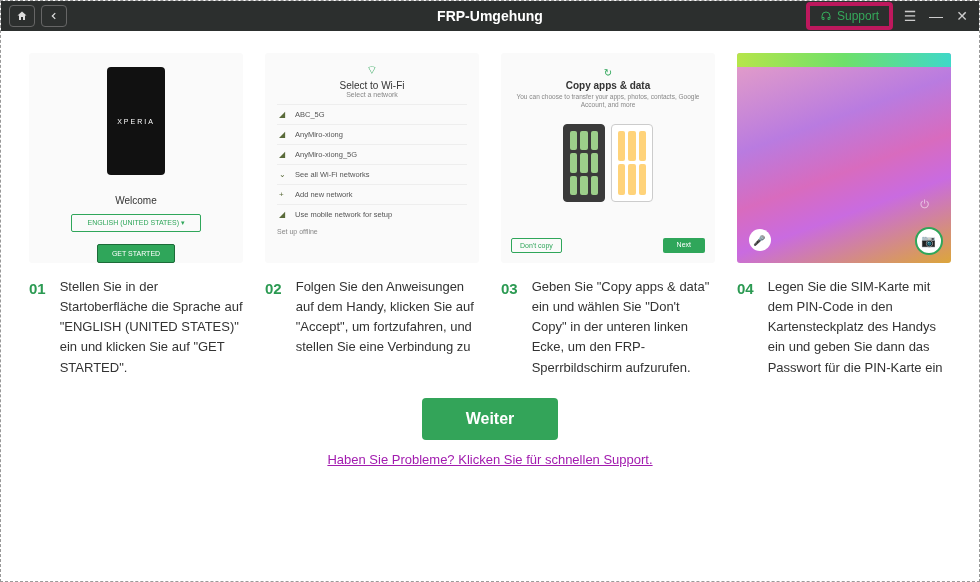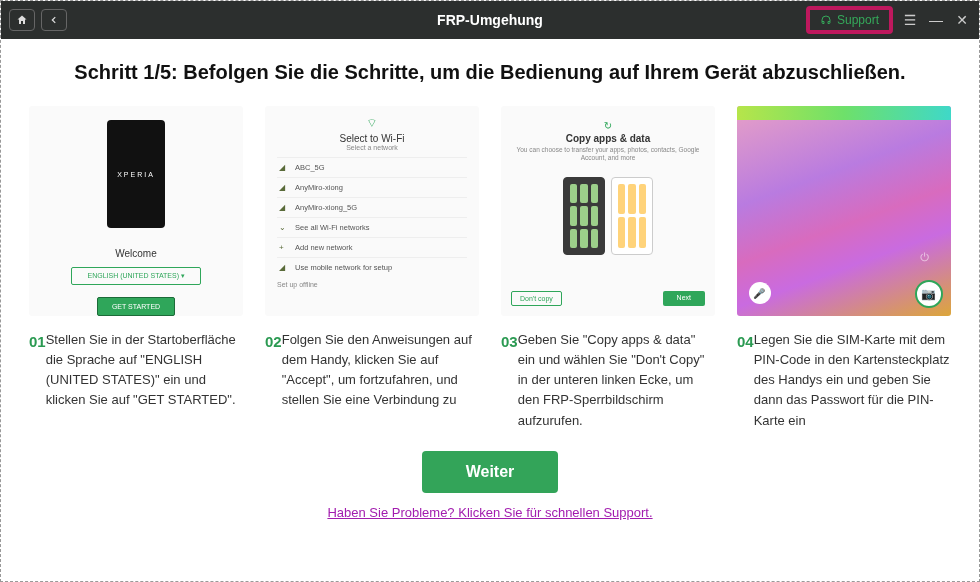--- a/index.html
+++ b/index.html
@@ -5,21 +5,21 @@
   * { box-sizing: border-box; margin: 0; padding: 0; }
   body {
     font-family: -apple-system, BlinkMacSystemFont, "Segoe UI", Arial, sans-serif;
     width: 980px;
     height: 582px;
     overflow: hidden;
     background: #fff;
     border: 1px dashed #999;
   }
   .titlebar {
-    height: 38px;
+    height: 30px;
     background: #2c2f2e;
     display: flex;
     align-items: center;
     padding: 0 8px;
     color: #fff;
     position: relative;
   }
   .titlebar-left { display: flex; gap: 6px; align-items: center; }
   .tb-btn {
     border: 1px solid #666;
@@ -124,21 +124,21 @@
     position:relative;
   }
   .s4-top { position:absolute; top:0; left:0; right:0; height:14px;
     background: linear-gradient(90deg, #b6e54a, #6ee06a, #3fd8c8);}
   .s4-mic { position:absolute; bottom:12px; left:12px; width:22px; height:22px; border-radius:50%; background:#fff; display:flex; align-items:center; justify-content:center; font-size:10px; color:#555;}
   .s4-cam { position:absolute; bottom:8px; right:8px; width:28px; height:28px; border-radius:50%; background:#fff; border:2px solid #2fa65a; display:flex; align-items:center; justify-content:center; font-size:12px; color:#333;}
   .s4-lock { position:absolute; bottom:52px; right:22px; color:rgba(255,255,255,.6); font-size:11px;}
 
   .step-desc {
     display: flex;
-    gap: 0;
+    gap: 14px;
     margin-top: 14px;
     font-size: 13px;
     color: #333;
     line-height: 1.55;
   }
   .step-num {
     color: #2b9a52;
     font-weight: 700;
     font-size: 15px;
     flex: 0 0 auto;
@@ -189,21 +189,20 @@
         </svg>
       <span>Support</span>
     </div>
     <div class="win-btn">☰</div>
     <div class="win-btn">—</div>
     <div class="win-btn">✕</div>
   </div>
 </div>
 
 <div class="content">
-  <h1 class="heading">Schritt 1/5: Befolgen Sie die Schritte, um die Bedienung auf Ihrem Gerät abzuschließen.</h1>
 
   <div class="steps-row">
 
     <div class="step">
       <div class="step-img">
         <div class="s1-phone">
           <span>XPERIA</span>
         </div>
         <div class="s1-welcome">Welcome</div>
         <div class="s1-lang">ENGLISH (UNITED STATES) ▾</div>

